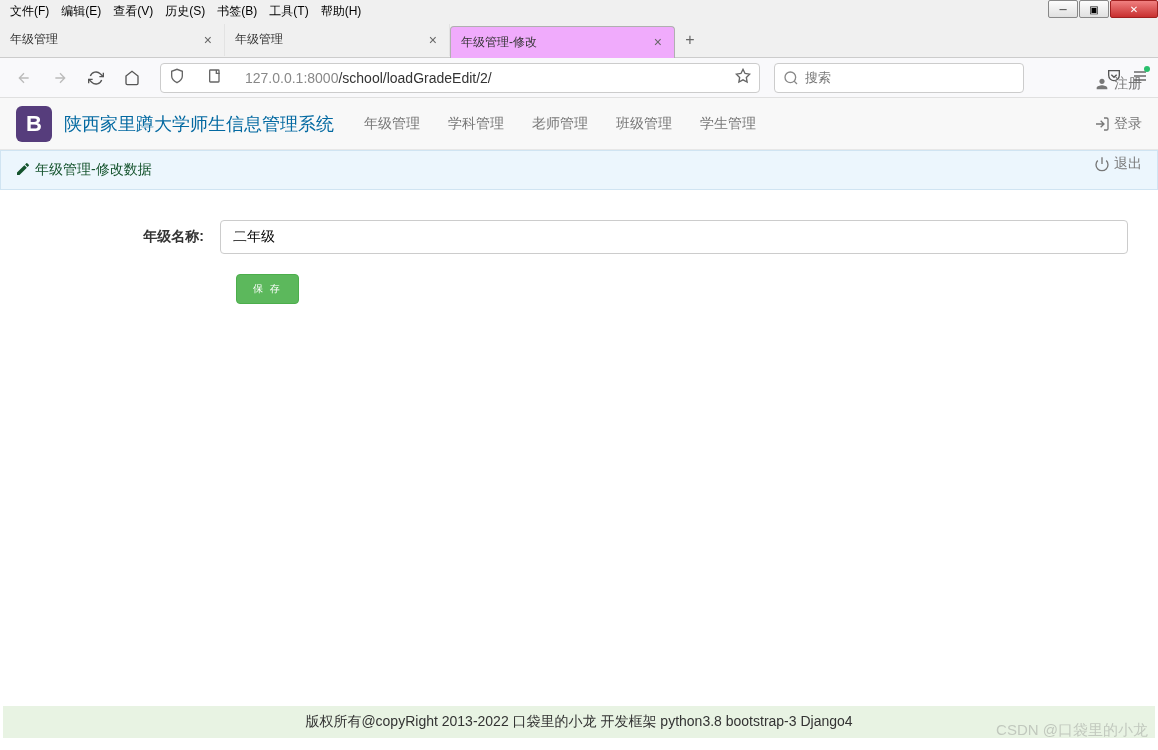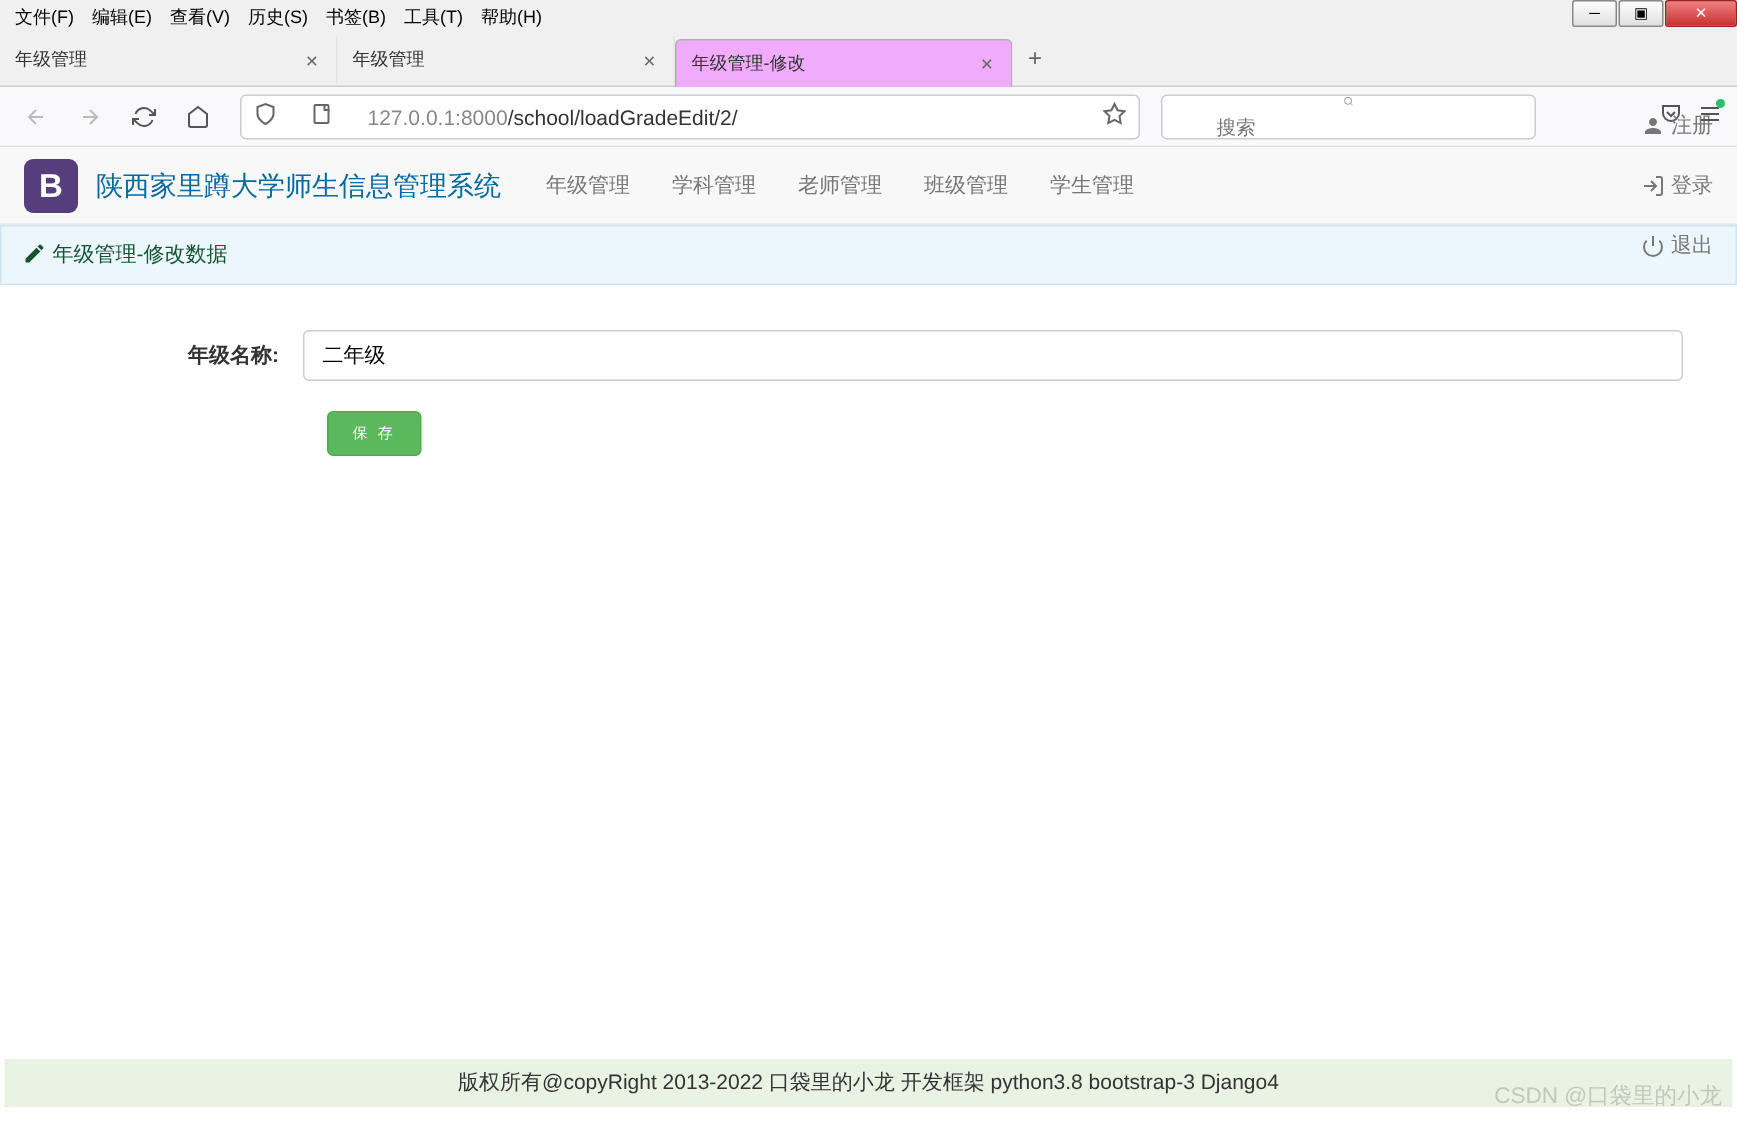--- a/index.html
+++ b/index.html
@@ -24,41 +24,41 @@
     
     
     .addressbar { height: 40px; background: #f9f9fb; border-bottom: 1px solid #e0e0e0; display: flex; align-items: center; padding: 0 10px; gap: 8px; }
     .nav-btn { width: 28px; height: 28px; display:flex; align-items:center; justify-content:center; color:#555; border-radius: 4px;}
     .nav-btn.disabled { color: #bbb; }
     .urlbox { flex: 1; height: 30px; background: #fff; border: 1px solid #ccc; border-radius: 4px; display: flex; align-items: center; padding: 0 8px; gap: 22px; margin: 0 6px; max-width: 600px;}
     .urlbox .shield, .urlbox .lock { color:#666; }
     .urlbox .urlhost { color:#888; }
     .urlbox .urlpath { color:#333; }
     .star { color: #666; }
-    .searchbox { width: 250px; height: 30px; background:#fff; border:1px solid #ccc; border-radius:4px; display:flex; align-items:center; padding:0 8px; gap:6px; color:#888;flex-direction:column;}
+    .searchbox { width: 250px; height: 30px; background:#fff; border:1px solid #ccc; border-radius:4px; display:flex; align-items:center; padding:0 8px; gap:6px; color:#888;}
     .searchbox input { flex:1; border:none; outline:none; font-size:13px;}
     .right-icons { display:flex; gap:10px; margin-left:auto; align-items:center; color:#555;}
     .hamburger-dot { position: relative; }
     .hamburger-dot::after { content:''; position:absolute; top:-2px; right:-2px; width:6px;height:6px; background:#2ac06d; border-radius:50%;}
     
     
     .page-navbar { height: 52px; background: #f8f8f8; border-bottom: 1px solid #e7e7e7; display: flex; align-items: center; padding: 0 16px; }
     .brand-logo { width: 36px; height: 36px; background: #563d7c; color: #fff; font-weight: bold; font-size: 22px; display:flex; align-items:center; justify-content:center; border-radius: 6px; margin-right: 12px;}
     .brand-text { font-size: 18px; color: #0369a1; margin-right: 30px; }
     .nav-links { display: flex; gap: 28px; }
     .nav-links a { color: #777; text-decoration: none; font-size: 14px; }
     .right-nav { margin-left: auto; display:flex; gap: 22px; flex-direction: column; }
     .right-nav a { color:#777; text-decoration:none; font-size:14px; display:flex; align-items:center; gap:4px;}
     
     
     .breadcrumb { height: 40px; background: #ecf6fd; border: 1px solid #d0e4f2; margin: 0; display:flex; align-items:center; padding: 0 14px; color: #14532d; font-size: 14px;}
     .breadcrumb .pencil { margin-right: 4px; }
     
     
-    .form-area { padding: 30px 12px; }
+    .form-area { padding: 30px 30px; }
     .form-row { display:flex; align-items:center; margin-bottom: 20px;}
     .form-label { width: 190px; text-align: right; padding-right: 16px; font-weight: bold; font-size: 14px; color:#333;}
     .form-input { flex:1; max-width: 920px; text-decoration: underline;}
     .form-input input { width: 100%; height: 34px; border: 1px solid #ccc; border-radius: 4px; padding: 0 12px; font-size: 14px;}
     .btn-save { margin-left: 206px; background: #5cb85c; border: 1px solid #4cae4c; color:#fff; padding: 7px 16px; border-radius: 4px; font-size: 10px; letter-spacing: 2px;}
     
     
     .footer { position: absolute; bottom: 12px; left: 3px; right: 3px; height: 32px; background: #e8f3e3; display:flex; align-items:center; justify-content:center; font-size: 14px; color:#333;}
     
     

